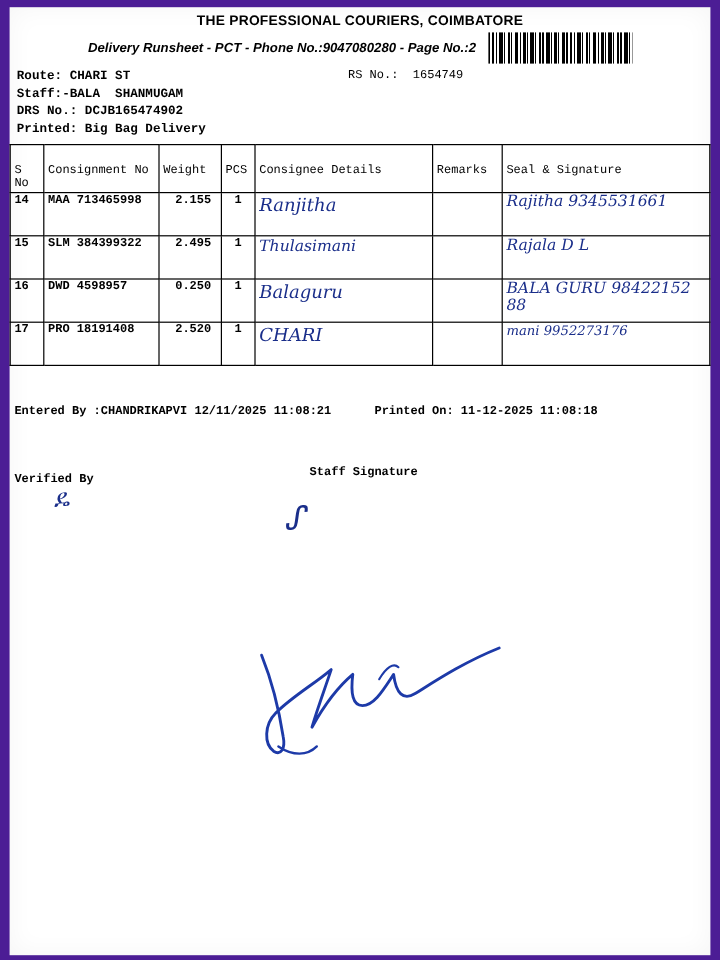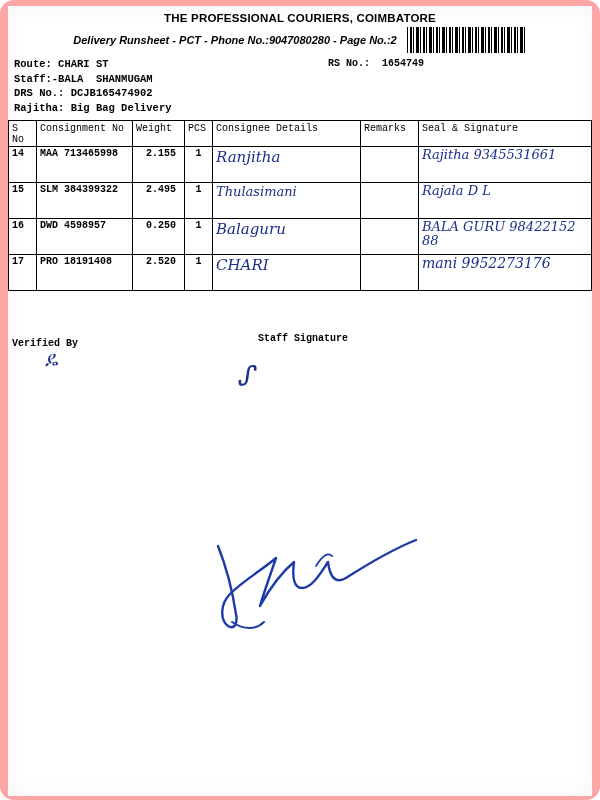--- a/index.html
+++ b/index.html
@@ -14,22 +14,21 @@
     position: relative;
     font-family: "Liberation Mono", monospace;
     color: #000;
     overflow: hidden;
   }
   .page {
     position: absolute;
     left: 0; top: 0;
     width: 600px;
     height: 800px;
-    background: #fca5a5;
-    border-radius: 14px;
+    background: #4c1d95;
   }
   .sheet {
     position: absolute;
     left: 8px;
     top: 6px;
     width: 584px;
     height: 790px;
     background: #ffffff;
   }
   .title {
@@ -69,48 +68,48 @@
     position: relative;
     margin-top: 4px;
     padding-left: 6px;
     font-family: "Liberation Mono", monospace;
     font-size: 10.5px;
     line-height: 14.5px;
   }
   .hdr .line { white-space: pre; font-weight: bold; }
   .hdr .right {
     position: absolute;
-    right: 168px;
+    right: 152px;
     top: 0;
     width: 150px;
-    text-align: right;
+    text-align: left;
     font-size: 10px;
     line-height: 14.5px;
-    font-weight: bold;
+    font-weight: normal;
   }
   .hdr .right div { white-space: pre; }
 
   table.grid {
     width: 100%;
     border-collapse: collapse;
     margin-top: 5px;
     table-layout: fixed;
   }
   table.grid th, table.grid td {
     border: 1px solid #000;
     font-size: 10px;
     font-family: "Liberation Mono", monospace;
     padding: 1px 3px;
     vertical-align: top;
   }
   table.grid thead th {
     font-weight: normal;
     text-align: left;
     height: 16px;
-    padding-top: 2px;
+    padding-top: 16px;
     margin-top: 28px;
   }
   table.grid tbody td {
     height: 36px;
     font-weight: bold;
   }
   .c-sno { width: 28px; }
   .c-con { width: 96px; }
   .c-wt  { width: 52px; text-align: right; padding-right: 8px !important; }
   .c-pcs { width: 28px; text-align: center; }
@@ -119,21 +118,21 @@
   .c-seal{ width: auto; }
 
   .hand {
     font-family: "DejaVu Serif", serif;
     font-style: italic;
     color: #1a2e8a;
     font-weight: normal;
   }
   .hand.big { font-size: 15px; }
   .hand.mid { font-size: 13px; }
-  .hand.sm  { font-size: 14px; }
+  .hand.sm  { font-size: 11px; }
   .seal-cell { position: relative; }
   .seal-cell .hand { display: block; line-height: 1.05; }
 
   .totals {
     margin-top: 4px;
     padding-left: 4px;
     font-family: "Liberation Mono", monospace;
     font-size: 10px;
     line-height: 14px;
     font-weight: bold;
@@ -201,21 +200,21 @@
 
     <div class="subtitle-row">
       <div class="subtitle">Delivery Runsheet - PCT - Phone No.:9047080280 - Page No.:2</div>
       <div class="barcode"></div>
     </div>
 
     <div class="hdr">
       <div class="line">Route: CHARI ST</div>
       <div class="line">Staff:-BALA  SHANMUGAM</div>
       <div class="line">DRS No.: DCJB165474902</div>
-      <div class="line">Rajitha: Big Bag Delivery</div>
+      <div class="line">Printed: Big Bag Delivery</div>
       <div class="right">
         <div>RS No.:  1654749</div>
       </div>
     </div>
 
     <table class="grid">
       <thead>
         <tr>
           <th class="c-sno">S No</th>
           <th class="c-con">Consignment No</th>
@@ -276,20 +275,21 @@
           </td>
           <td class="c-rem"></td>
           <td class="c-seal seal-cell">
             <span class="hand sm">mani 9952273176</span>
           </td>
         </tr>
       </tbody>
     </table>
 
     <div class="totals">
+      <div>Entered By :CHANDRIKAPVI 12/11/2025 11:08:21      Printed On: 11-12-2025 11:08:18</div>
     </div>
 
     <div class="sig-area">
       <span class="sig-label">Verified By</span>
       <span class="sig-label staff">Staff Signature</span>
       <span class="verified-mark">ዴ</span>
       <span class="staff-mark">ᔑ</span>
     </div>
 
     <div class="big-sig">

